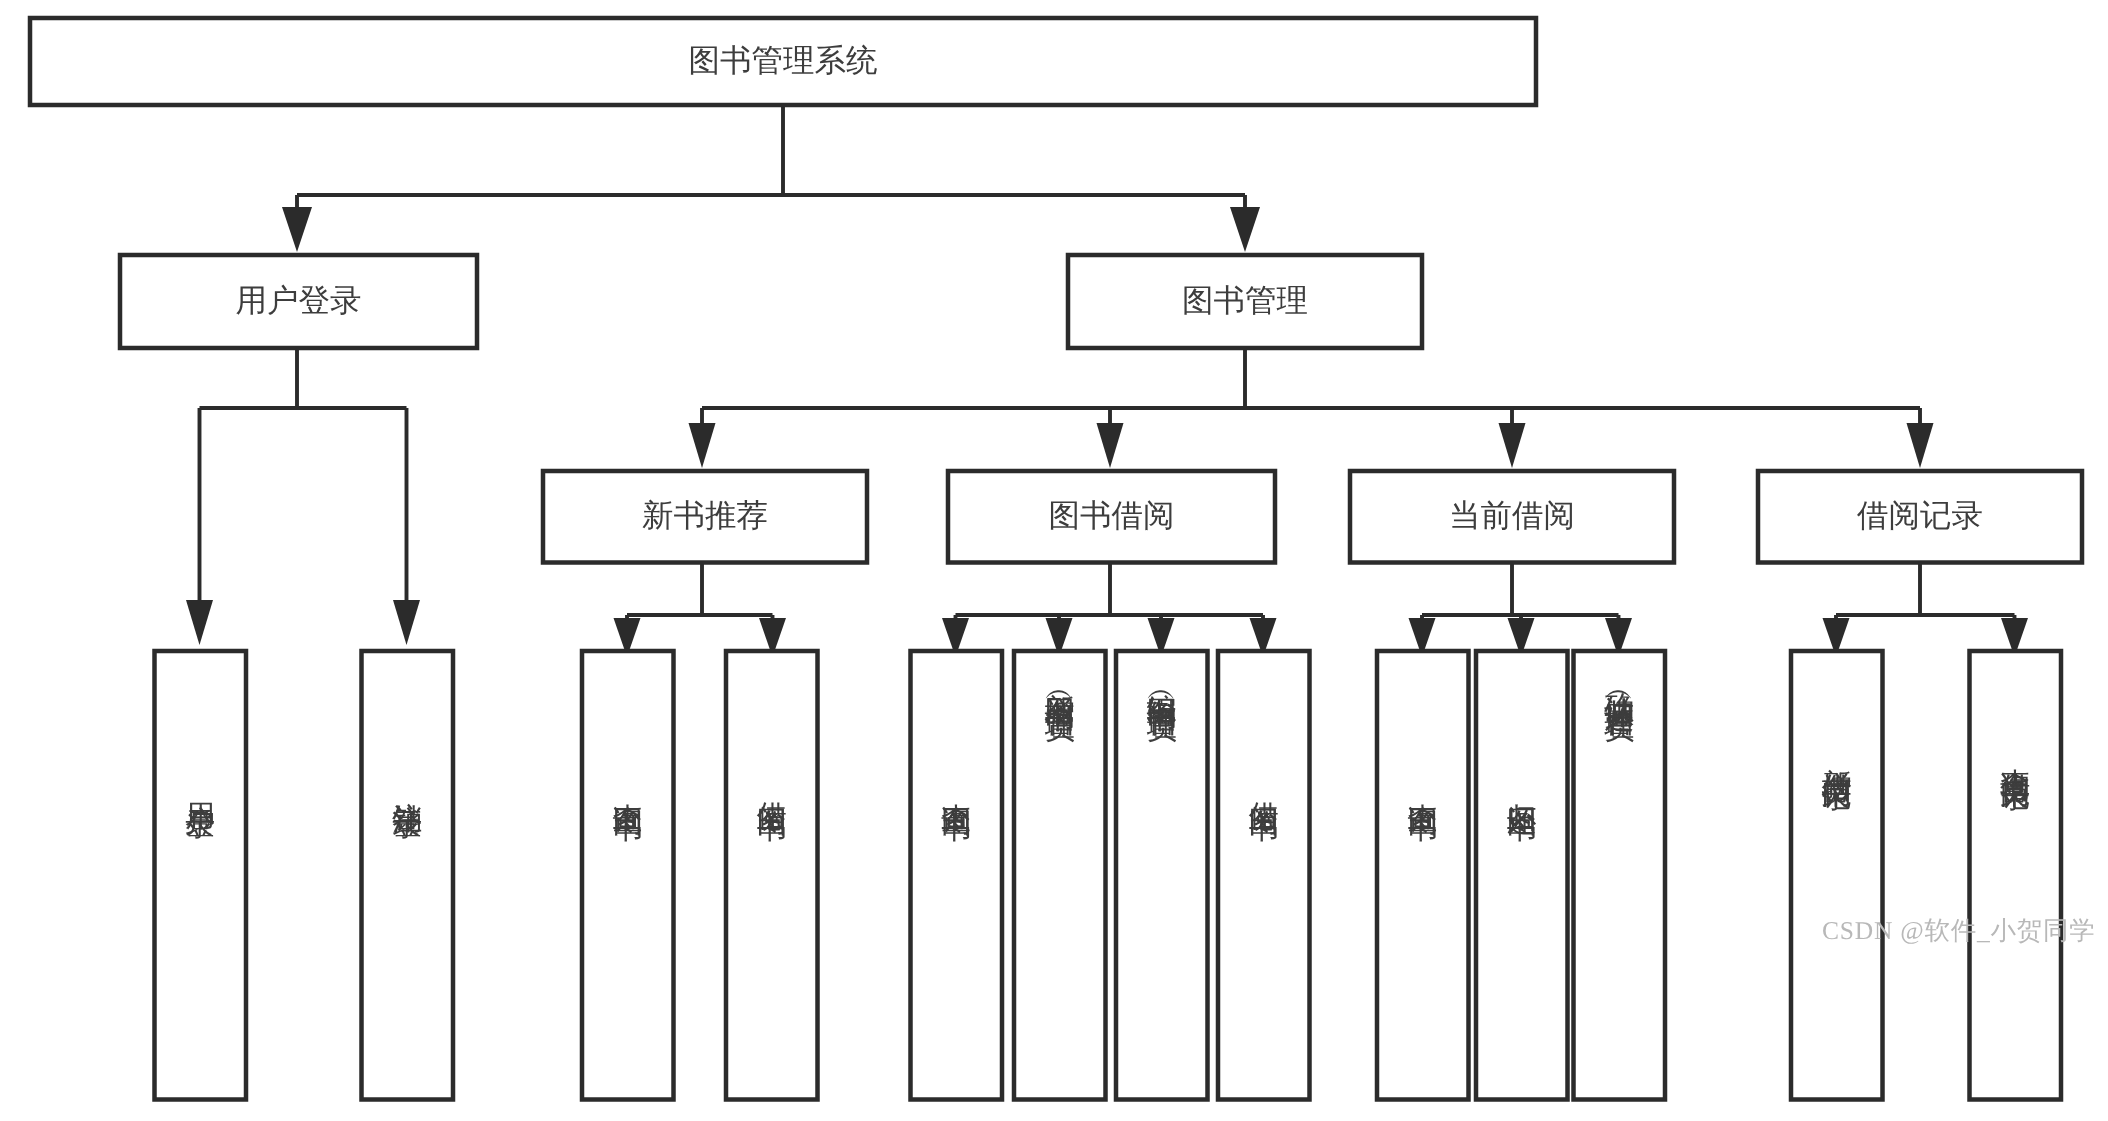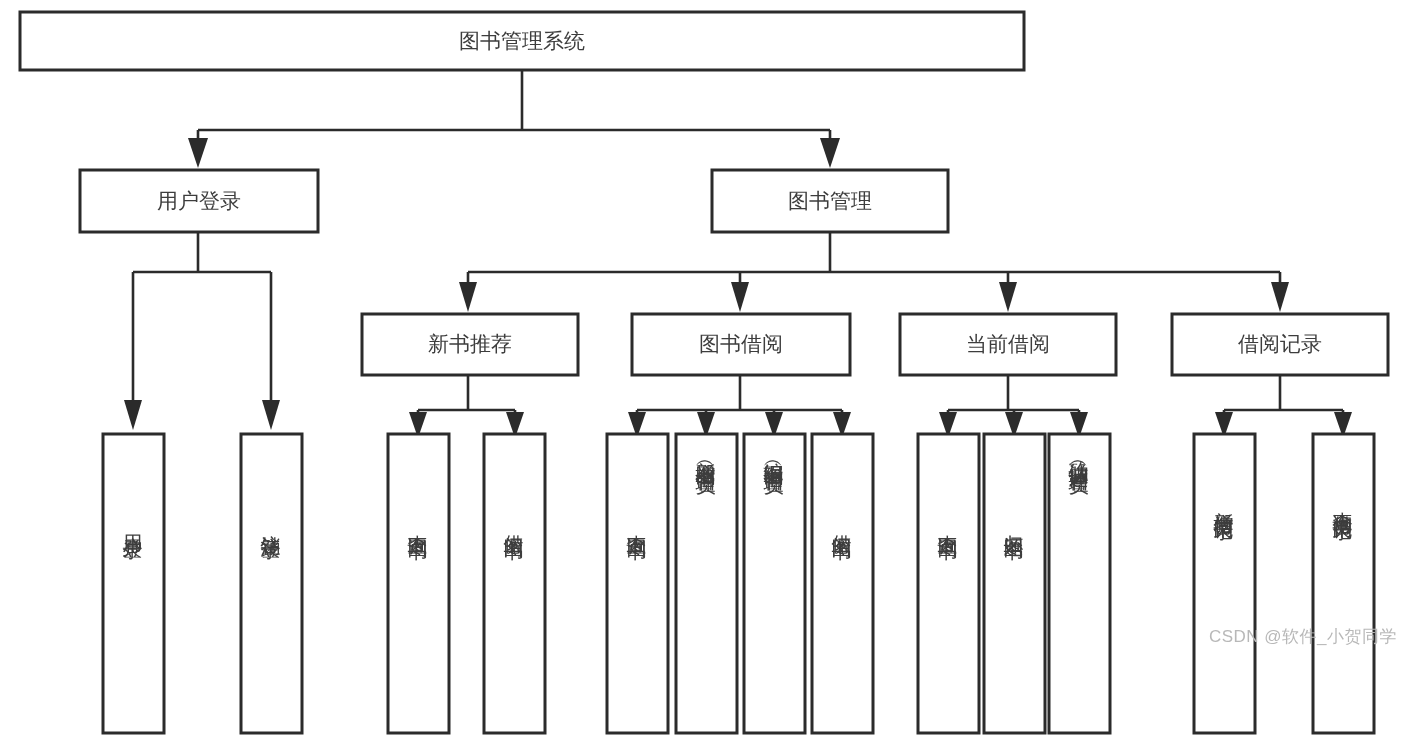--- a/index.html
+++ b/index.html
@@ -53,22 +53,22 @@
     font-size: 20px;
     writing-mode: vertical-rl;
     text-orientation: upright;
     letter-spacing: 2px;
     text-anchor: start;
     dominant-baseline: auto;
   }
   .watermark {
     position: absolute;
     right: 8px;
-    bottom: 6px;
-    font-family: Liberation Sans, sans-serif;
+    bottom: 22px;
+    font-family: Liberation Serif, serif;
     font-size: 17px;
     color: #b8b8b8;
     white-space: nowrap;
     letter-spacing: 0.5px;
   }
 </style>
 </head>
 <body>
 
 <div id="diagram-root">

